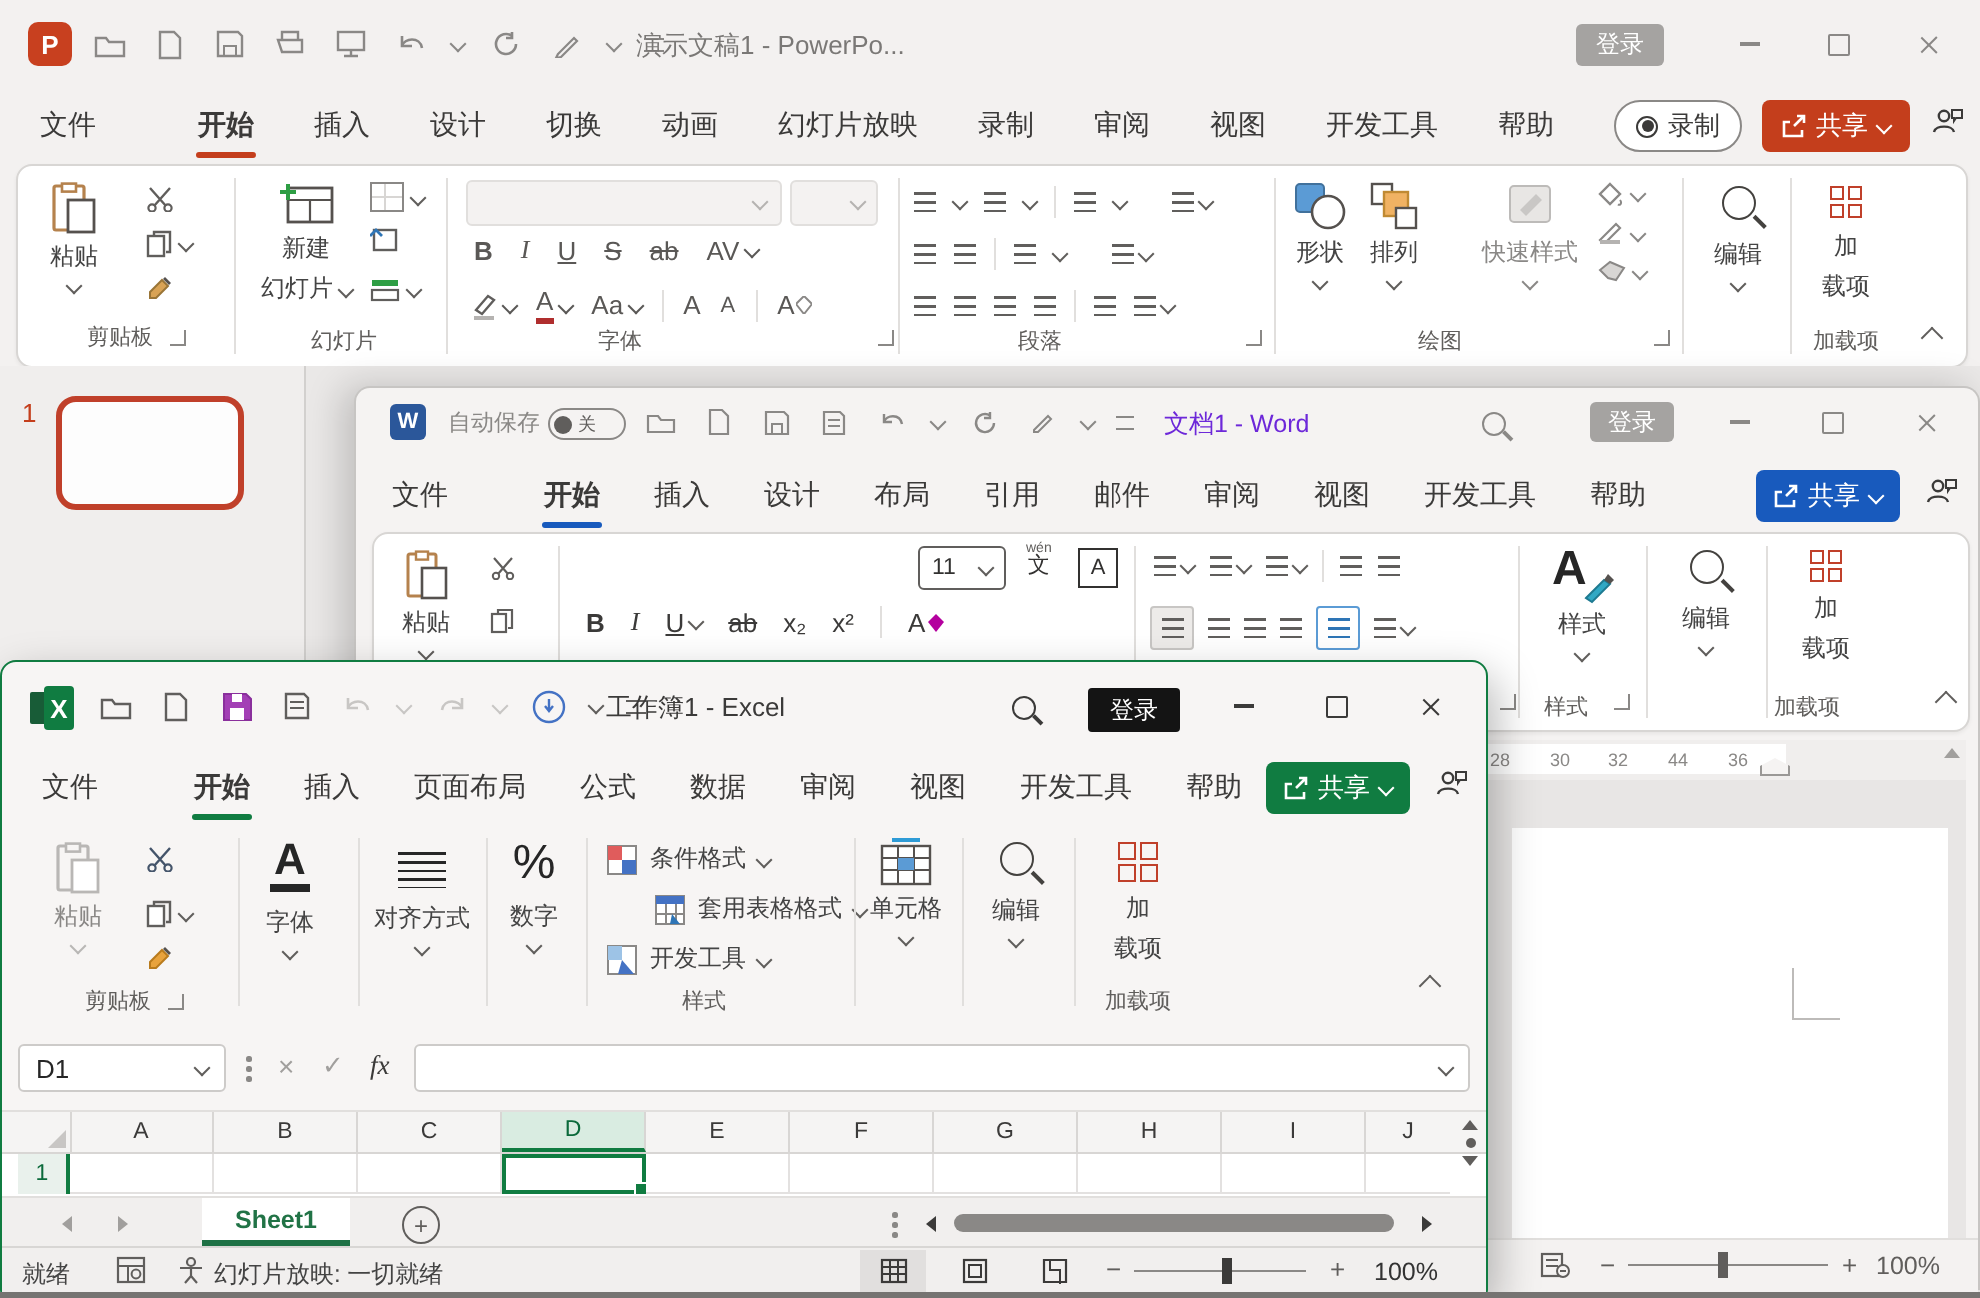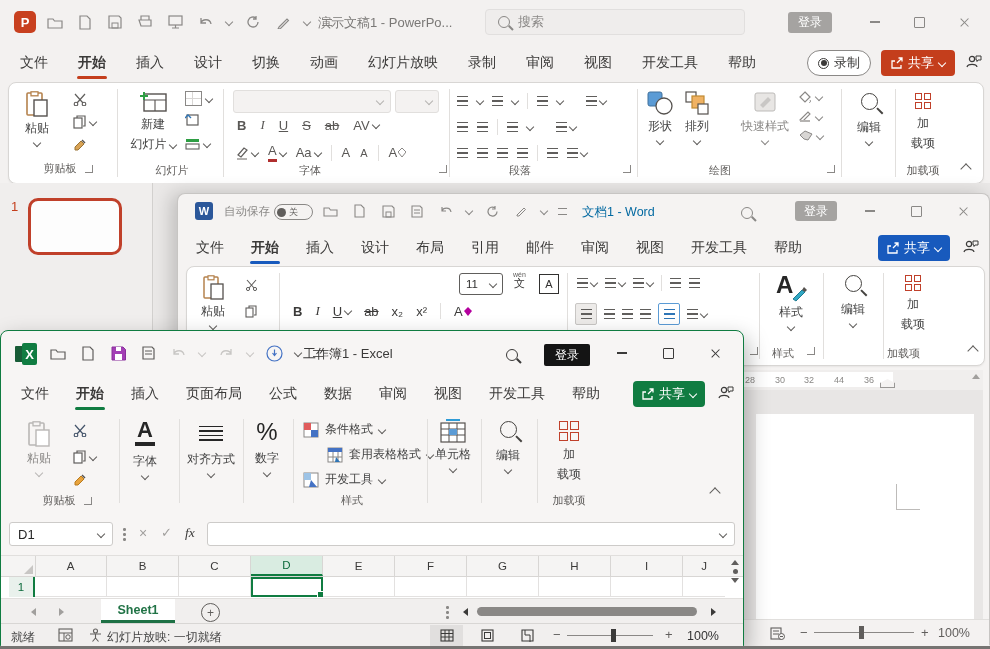--- a/index.html
+++ b/index.html
@@ -4,21 +4,21 @@
 <style>
   html,body{margin:0;padding:0;}
   body{font-family:"Liberation Sans","DejaVu Sans",sans-serif;-webkit-font-smoothing:antialiased;}
   .screen{position:relative;width:990px;height:649px;overflow:hidden;background:#EDEBE9;}
   .abs{position:absolute;}
   .win{position:absolute;}
   .flex{display:flex;align-items:center;}
   
   .titlebar{position:absolute;left:0;right:0;top:0;}
   .tab{font-size:14px;color:#3B3A39;position:relative;padding:0 2px;white-space:nowrap;cursor:default;}
-  .tab.active{font-weight:bold;}
+  .tab.active{font-weight:bold;margin-left:21px;}
   .tab.active::after{content:"";position:absolute;left:1px;right:1px;bottom:-7px;height:3px;border-radius:2px;background:var(--acc);}
   .grp-label{font-size:11px;color:#605E5C;text-align:center;white-space:nowrap;}
   .vsep{position:absolute;width:1px;background:#E1DFDD;}
   .btn-label{font-size:12px;color:#444;white-space:nowrap;}
   .dim{color:#8A8886;}
   
   .chev{display:inline-block;width:5px;height:5px;border-right:1.3px solid currentColor;border-bottom:1.3px solid currentColor;transform:rotate(45deg);flex:none;}
   .chev-up{display:inline-block;width:7px;height:7px;border-left:1.6px solid currentColor;border-top:1.6px solid currentColor;transform:rotate(45deg);}
   .mag{display:inline-block;width:10px;height:10px;border:1.6px solid currentColor;border-radius:50%;position:relative;flex:none;}
   .mag::after{content:"";position:absolute;width:6px;height:1.6px;background:currentColor;transform:rotate(45deg);right:-5px;bottom:-2px;}
@@ -103,24 +103,20 @@
           </span>
         <span class="qi">
             <svg width="13" height="13">
               <path d="M2 11L10 3l1.5 1.5L3.5 12.5 1 13z" fill="none" stroke="#8A8886" stroke-width="1.1"></path>
             </svg>
           </span>
         <span class="chev"></span>
         <span style="display:inline-block;width:10px;height:5px;border-top:1.3px solid #8A8886;border-bottom:1.3px solid #8A8886;"></span>
       </div>
       <span class="abs" style="left:318px;top:14px;font-size:13px;color:#7A7876;">演示文稿1 - PowerPo...</span>
-      <div class="abs flex" style="left:485px;top:9px;width:260px;height:26px;background:#EFEDEC;border:1px solid #E1DFDE;border-radius:4px;gap:8px;padding-left:12px;box-sizing:border-box;">
-        <span class="mag" style="color:#8A8886;"></span>
-        <span style="font-size:13px;color:#8A8886;">搜索</span>
-      </div>
       <div class="abs pill" style="left:788px;top:12px;width:44px;height:21px;background:#A5A3A1;color:#FFF;">登录</div>
       <div class="abs flex" style="right:8px;top:0;height:44px;gap:34px;color:#8A8886;padding-right:12px;">
         <span class="wc-min"></span>
         <span class="wc-max"></span>
         <span class="x-ico"></span>
       </div>
     </div>
 
     <div class="abs flex" style="left:18px;top:50px;height:26px;gap:26px;">
       <span class="tab">文件</span>
@@ -442,21 +438,21 @@
             </svg>
           </span>
         <span class="qi">
             <svg width="12" height="12">
               <path d="M2 10L9 3l1.5 1.5L4 11H2z" fill="none" stroke="#8A8886" stroke-width="1"></path>
             </svg>
           </span>
         <span class="chev"></span>
         <span style="display:inline-block;width:9px;height:5px;border-top:1.2px solid #8A8886;border-bottom:1.2px solid #8A8886;"></span>
       </div>
-      <span class="abs" style="left:404px;top:10px;font-size:12.5px;color:#0369a1;">文档1 - Word</span>
+      <span class="abs" style="left:404px;top:10px;font-size:12.5px;color:#6d28d9;">文档1 - Word</span>
       <span class="mag abs" style="left:563px;top:11px;color:#8A8886;"></span>
       <div class="abs pill" style="left:617px;top:7px;width:42px;height:20px;background:#A5A3A1;color:#FFF;">登录</div>
       <div class="abs flex" style="right:10px;top:0;height:34px;gap:36px;color:#8A8886;padding-right:10px;">
         <span class="wc-min"></span>
         <span class="wc-max"></span>
         <span class="x-ico"></span>
       </div>
     </div>
 
     <div class="abs flex" style="left:16px;top:42px;height:24px;gap:23px;">

